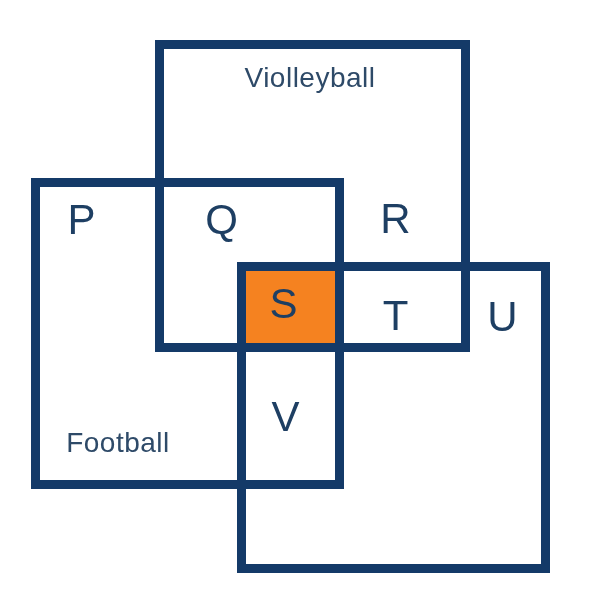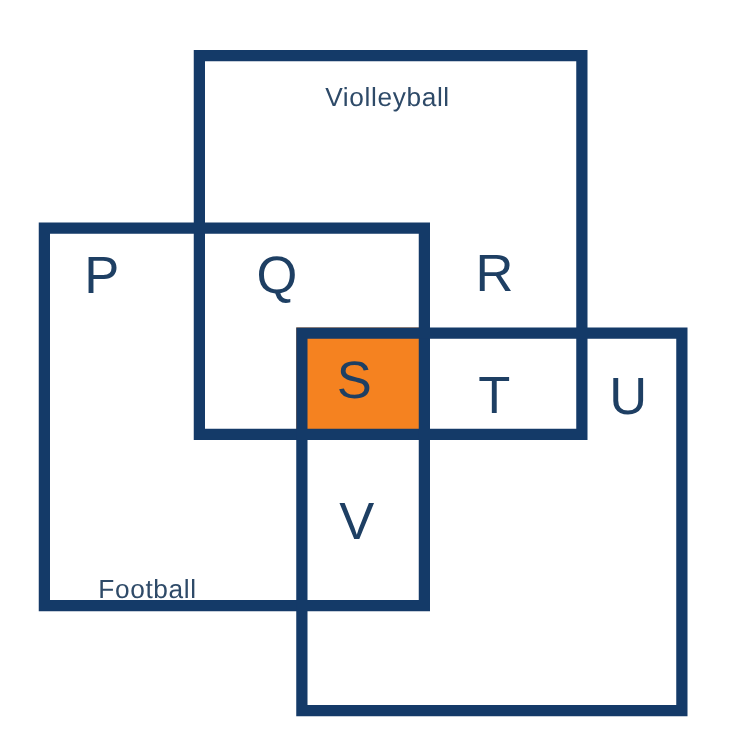--- a/index.html
+++ b/index.html
@@ -38,37 +38,37 @@
     font-weight: 300;
     color: #1E3F63;
     letter-spacing: 1px;
     z-index: 8;
     line-height: 1;
     white-space: nowrap;
   }
   .set-label {
     position: absolute;
     transform: translate(-50%, -50%);
-    font-size: 21px;
+    font-size: 28px;
     font-weight: 300;
     color: #2E4A68;
     letter-spacing: 0.5px;
     z-index: 8;
     line-height: 1;
     white-space: nowrap;
   }
   .pos-p { left: 82px;  top: 220px; }
   .pos-q { left: 222px; top: 220px; }
   .pos-r { left: 396px; top: 219px; }
   .pos-s { left: 284px; top: 304px; }
   .pos-t { left: 396px; top: 316px; }
   .pos-u { left: 503px; top: 317px; }
   .pos-v { left: 286px; top: 417px; }
   .pos-volleyball { left: 310px; top: 78px;  }
-  .pos-football   { left: 118px; top: 472px; }
+  .pos-football   { left: 118px; top: 443px; }
   .pos-cricket    { left: 480px; top: 539px; }
 </style>
 </head>
 <body>
 
 <div class="stage">
 
   <div class="highlight"></div>
 
   <div class="rect rect-volleyball"></div>

